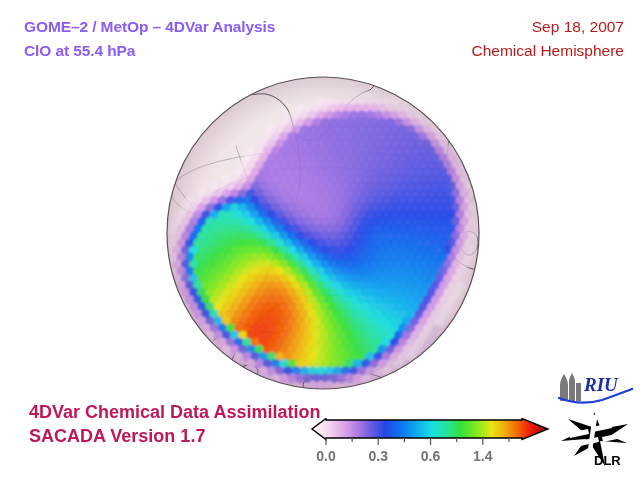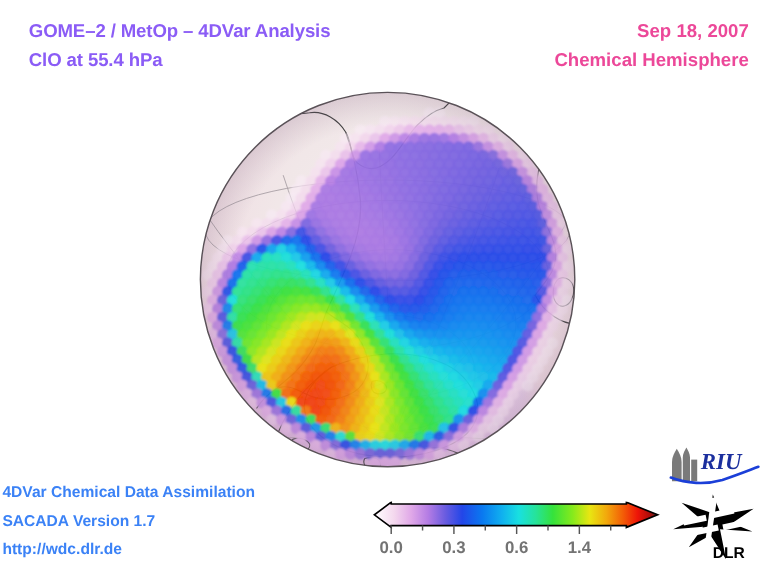--- a/index.html
+++ b/index.html
@@ -27,45 +27,45 @@
     letter-spacing: -0.1px;
     white-space: nowrap;
   }
   #hdr-title   { top: 18px; }
   #hdr-species { top: 42px; }
 
   .hdr-right {
     position: absolute;
     right: 16px;
     text-align: right;
-    font-weight: bold;
+    font-weight: normal;
     font-size: 15.5px;
-    color: #ec4899;
+    color: #b91c1c;
     white-space: nowrap;
   }
   #hdr-date { top: 18px; }
   #hdr-hemi { top: 42px; }
 
   
   #globe-wrap {
     position: absolute;
     left: 158px;
     top: 74px;
     width: 330px;
     height: 318px;
   }
   #globe-svg { display: block; width: 330px; height: 318px; }
 
   
   .ftr {
     position: absolute;
-    left: 2px;
+    left: 29px;
     font-weight: bold;
-    font-size: 13px;
-    color: #3b82f6;
+    font-size: 18px;
+    color: #be185d;
     white-space: nowrap;
   }
   #ftr-l1 { top: 402px; }
   #ftr-l2 { top: 426px; }
   #ftr-l3 { top: 450px; }
 
   
   #cbar-block {
     position: absolute;
     left: 310px;
@@ -1366,21 +1366,20 @@
 
         <circle cx="165" cy="159" r="156" fill="url(#limbShade)"></circle>
       </g>
 
       <circle cx="165" cy="159" r="156" fill="none" stroke="#5a5258" stroke-width="1.2"></circle>
     </svg>
   </div>
 
   <div class="ftr" id="ftr-l1">4DVar Chemical Data Assimilation</div>
   <div class="ftr" id="ftr-l2">SACADA Version 1.7</div>
-  <div class="ftr" id="ftr-l3">http://wdc.dlr.de</div>
 
   <div id="cbar-block">
     <svg id="cbar-svg" viewBox="0 0 240 30">
       <defs>
         <linearGradient id="cbarGrad" x1="0" y1="0" x2="1" y2="0">
             <stop offset="0%" stop-color="#ffffff"></stop>
             <stop offset="7.000000000000001%" stop-color="#f4d8ee"></stop>
             <stop offset="13%" stop-color="#e0a8e8"></stop>
             <stop offset="19%" stop-color="#b47ce4"></stop>
             <stop offset="25%" stop-color="#6a5ce0"></stop>

